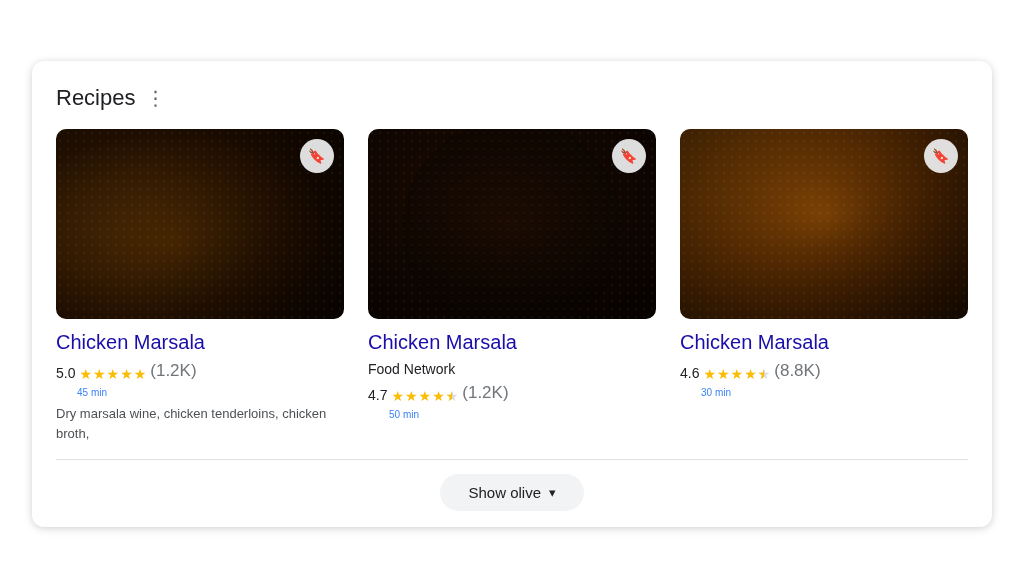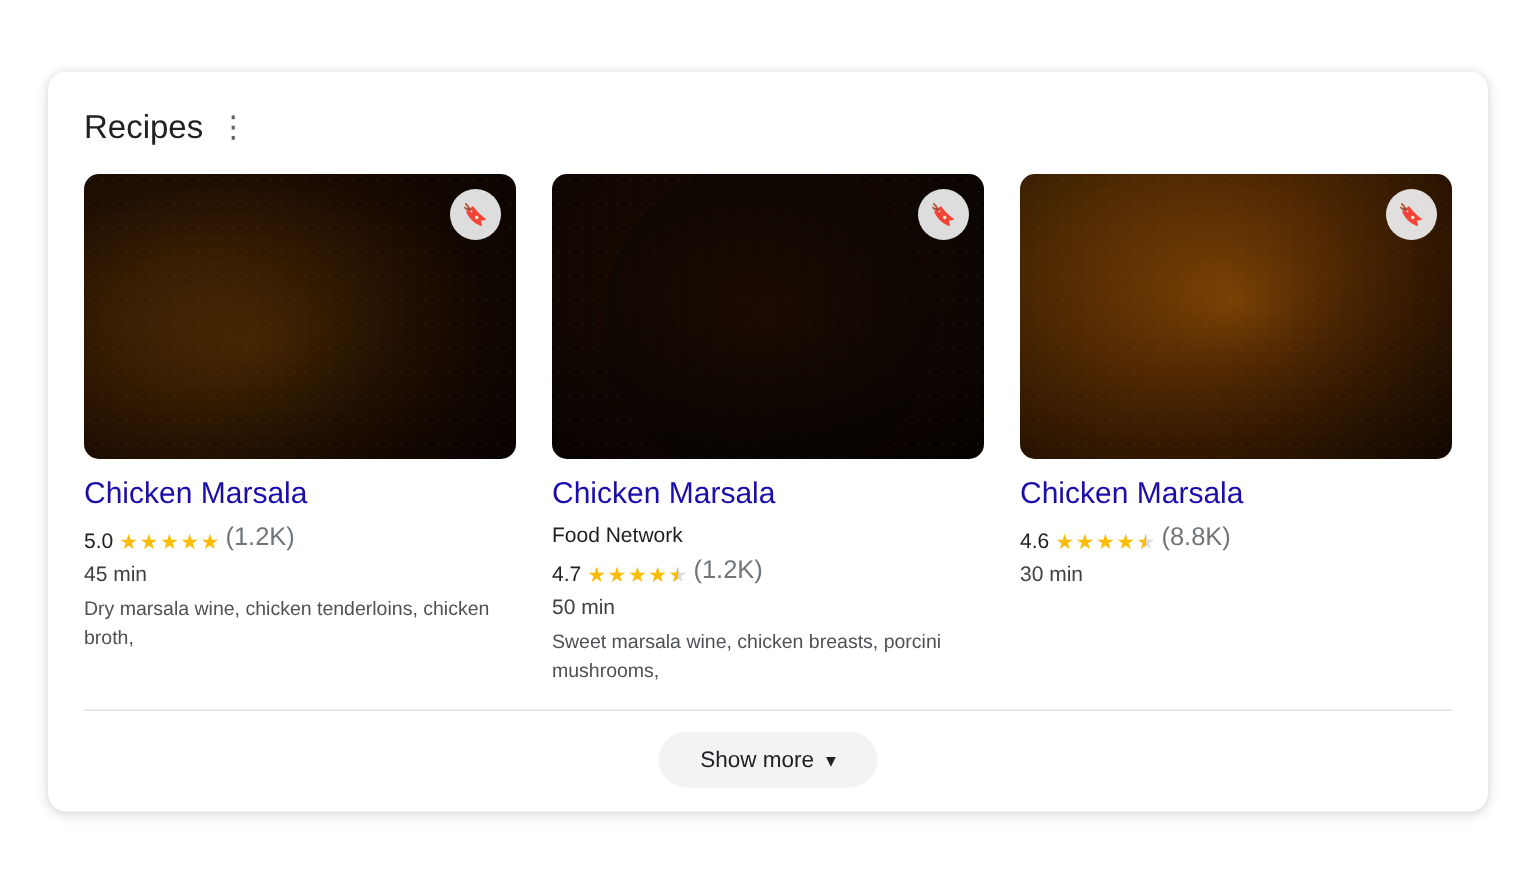--- a/index.html
+++ b/index.html
@@ -164,22 +164,23 @@
     }
     .star-half::after {
       content: '★';
       color: #dadce0;
     }
     .rating-count {
       color: #70757a;
       font-size: 17px;
     }
     .recipe-time {
-      font-size: 14px;
-      color: #404040;
+      font-size: 10px;
+      color: #3b82f6;
+      margin-left: 21px;
     }
     .recipe-desc {
       font-size: 13px;
       color: #4d5156;
       line-height: 1.5;
     }
     .divider {
       height: 1px;
       background: #e0e0e0;
       margin: 12px 0 14px 0;
@@ -252,21 +253,20 @@
         <div class="stars">
             <span class="star">★</span>
             <span class="star">★</span>
             <span class="star">★</span>
             <span class="star">★</span>
             <span class="star-half"></span>
           </div>
         <span class="rating-count">(1.2K)</span>
       </div>
       <span class="recipe-time">50 min</span>
-      <span class="recipe-desc">Sweet marsala wine, chicken breasts, porcini mushrooms,</span>
     </div>
       <div class="recipe-item">
       <div class="recipe-image-wrapper food-img-3">
         <button class="bookmark-btn">
           <span class="bookmark-icon">🔖</span>
         </button>
       </div>
       <a class="recipe-name">Chicken Marsala</a>
       <div class="recipe-rating">
         <span class="rating-score">4.6</span>
@@ -280,17 +280,17 @@
         <span class="rating-count">(8.8K)</span>
       </div>
       <span class="recipe-time">30 min</span>
     </div>
     </div>
 
   <div class="divider"></div>
 
   <div class="show-more-container">
     <button class="show-more-btn">
-      <span>Show more</span>
+      <span>Show olive</span>
       <span class="chevron-icon">▾</span>
     </button>
   </div>
 </div>
 
 </body></html>

